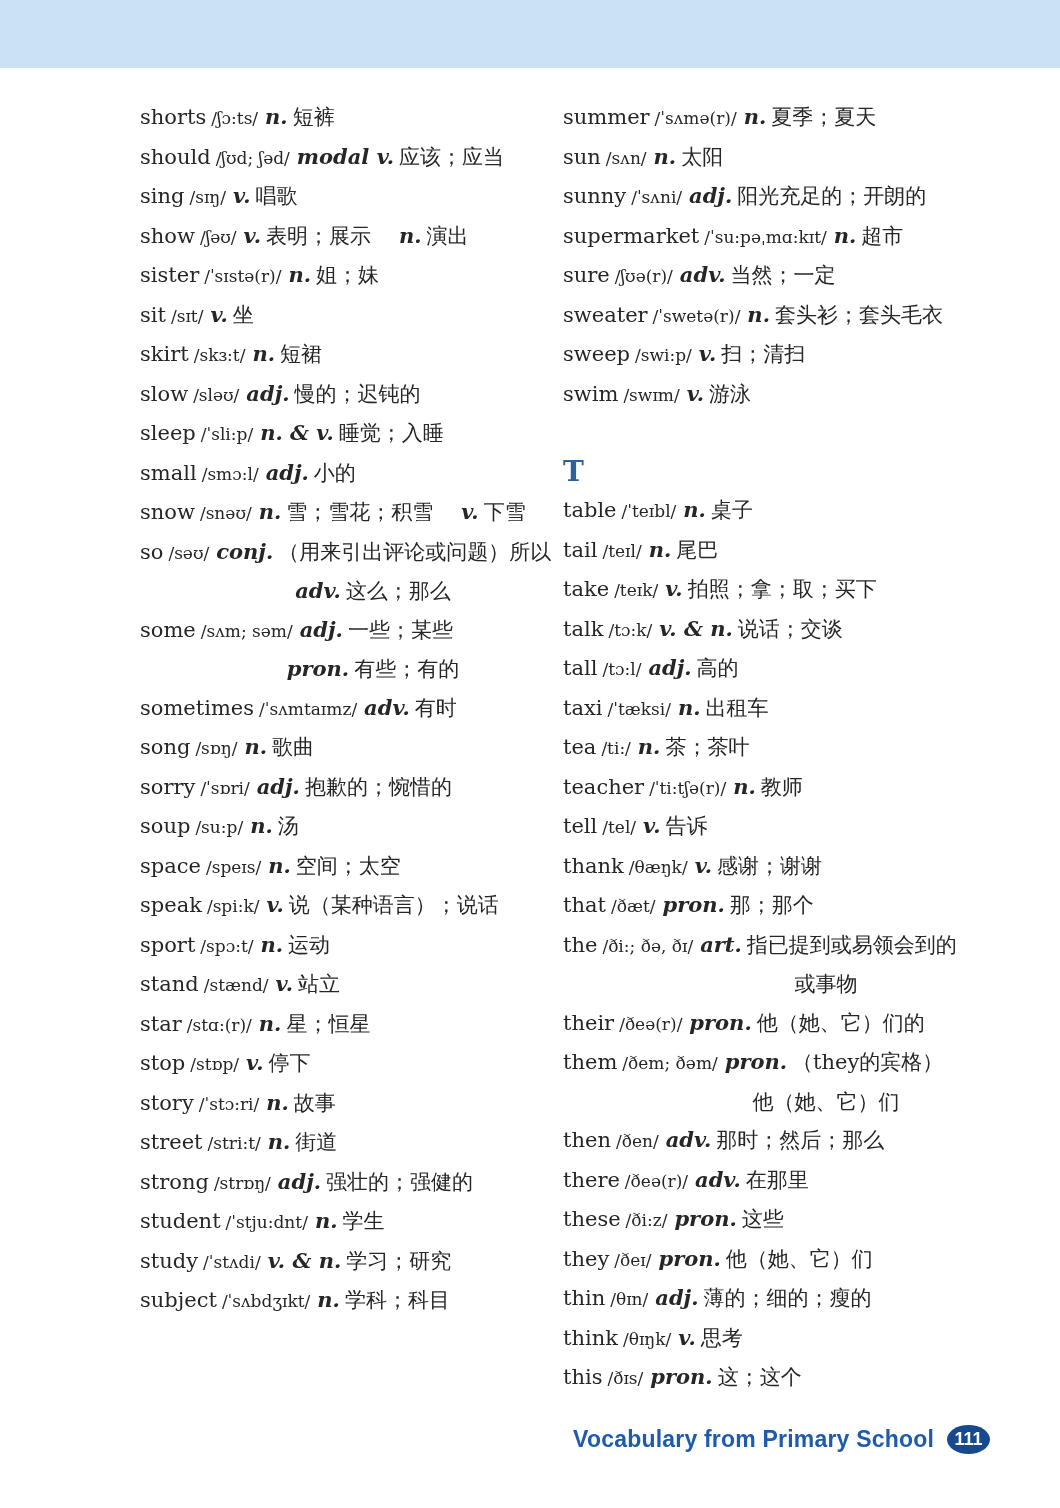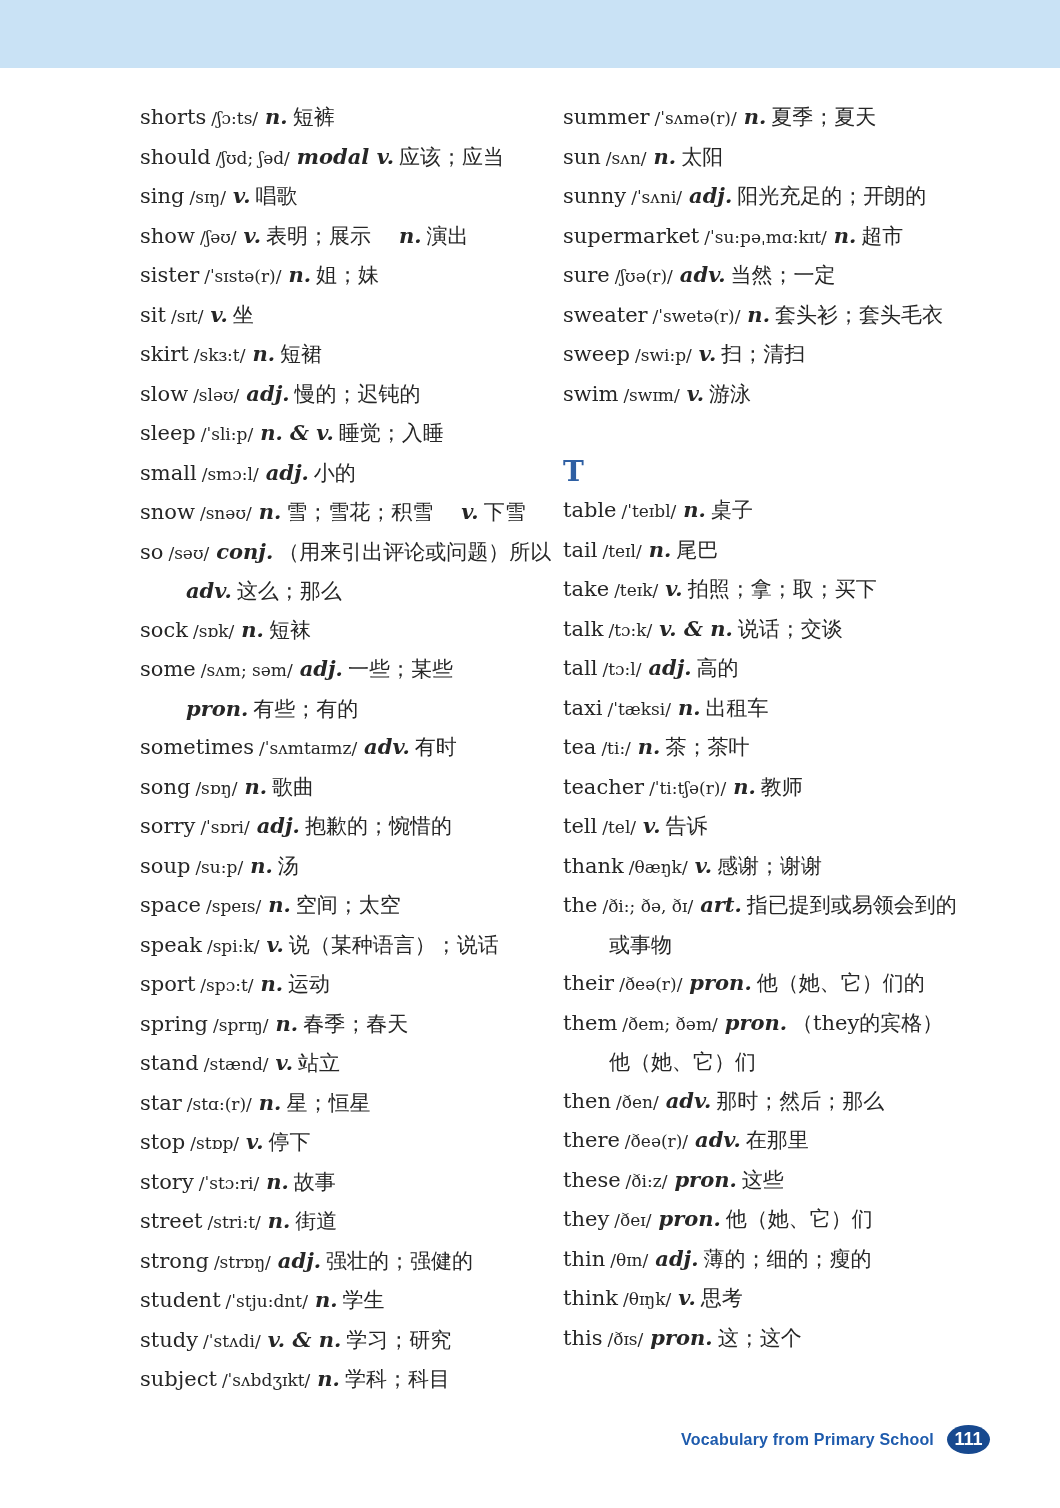--- a/index.html
+++ b/index.html
@@ -24,35 +24,35 @@
   .col-left  { left:140px; width:420px; }
   .col-right { left:563px; width:480px; }
   .entry { }
   .line { }
   .word { }
   .phon { margin-left:5px; font-size:17px; }
   .sense { margin-left:7px; }
   .sense-gap { margin-left:28px; }
   .pos { font-style:italic; font-weight:bold; }
   .pos + .cn { margin-left:5px; }
-  .cont { padding-left:46px; }
+  .cont { padding-left:46px;text-align:center; }
   .cont > .pos:first-child { margin-left:0; }
   .section {
     margin-top:38.5px;
     font-size:28px; font-weight:bold;
     color:#2e5fa3;
     line-height:38.5px;
   }
   .footer {
     position:absolute; top:1425px; right:70px;
     display:flex; align-items:center; gap:13px;
     font-family:"Liberation Sans", sans-serif;
   }
   .footer-label {
-    color:#1e5bad; font-weight:bold; font-size:16px;
+    color:#1e5bad; font-weight:bold; font-size:23px;
     letter-spacing:0.2px;
   }
   .page-badge {
     width:43px; height:29px;
     border-radius:50%;
     background:#17498f;
     color:#ffffff;
     font-weight:bold; font-size:18px;
     display:flex; align-items:center; justify-content:center;
   }
@@ -94,23 +94,20 @@
       <div class="line"><span class="word">small</span><span class="phon">/smɔ:l/</span><span class="sense"><span class="pos">adj.</span><span class="cn">小的</span></span></div>
     </div>
     <div class="entry">
       <div class="line"><span class="word">snow</span><span class="phon">/snəʊ/</span><span class="sense"><span class="pos">n.</span><span class="cn">雪；雪花；积雪</span></span><span class="sense sense-gap"><span class="pos">v.</span><span class="cn">下雪</span></span></div>
     </div>
     <div class="entry">
       <div class="line"><span class="word">so</span><span class="phon">/səʊ/</span><span class="sense"><span class="pos">conj.</span><span class="cn">（用来引出评论或问题）所以</span></span></div>
       <div class="line cont"><span class="pos">adv.</span><span class="cn">这么；那么</span></div>
     </div>
     <div class="entry">
-      <div class="line"><span class="word">sock</span><span class="phon">/sɒk/</span><span class="sense"><span class="pos">n.</span><span class="cn">短袜</span></span></div>
-    </div>
-    <div class="entry">
       <div class="line"><span class="word">some</span><span class="phon">/sʌm; səm/</span><span class="sense"><span class="pos">adj.</span><span class="cn">一些；某些</span></span></div>
       <div class="line cont"><span class="pos">pron.</span><span class="cn">有些；有的</span></div>
     </div>
     <div class="entry">
       <div class="line"><span class="word">sometimes</span><span class="phon">/ˈsʌmtaɪmz/</span><span class="sense"><span class="pos">adv.</span><span class="cn">有时</span></span></div>
     </div>
     <div class="entry">
       <div class="line"><span class="word">song</span><span class="phon">/sɒŋ/</span><span class="sense"><span class="pos">n.</span><span class="cn">歌曲</span></span></div>
     </div>
     <div class="entry">
@@ -122,23 +119,20 @@
     <div class="entry">
       <div class="line"><span class="word">space</span><span class="phon">/speɪs/</span><span class="sense"><span class="pos">n.</span><span class="cn">空间；太空</span></span></div>
     </div>
     <div class="entry">
       <div class="line"><span class="word">speak</span><span class="phon">/spi:k/</span><span class="sense"><span class="pos">v.</span><span class="cn">说（某种语言）；说话</span></span></div>
     </div>
     <div class="entry">
       <div class="line"><span class="word">sport</span><span class="phon">/spɔ:t/</span><span class="sense"><span class="pos">n.</span><span class="cn">运动</span></span></div>
     </div>
     <div class="entry">
-      <div class="line"><span class="word">spring</span><span class="phon">/sprɪŋ/</span><span class="sense"><span class="pos">n.</span><span class="cn">春季；春天</span></span></div>
-    </div>
-    <div class="entry">
       <div class="line"><span class="word">stand</span><span class="phon">/stænd/</span><span class="sense"><span class="pos">v.</span><span class="cn">站立</span></span></div>
     </div>
     <div class="entry">
       <div class="line"><span class="word">star</span><span class="phon">/stɑ:(r)/</span><span class="sense"><span class="pos">n.</span><span class="cn">星；恒星</span></span></div>
     </div>
     <div class="entry">
       <div class="line"><span class="word">stop</span><span class="phon">/stɒp/</span><span class="sense"><span class="pos">v.</span><span class="cn">停下</span></span></div>
     </div>
     <div class="entry">
       <div class="line"><span class="word">story</span><span class="phon">/ˈstɔ:ri/</span><span class="sense"><span class="pos">n.</span><span class="cn">故事</span></span></div>
@@ -207,20 +201,23 @@
       <div class="line"><span class="word">tea</span><span class="phon">/ti:/</span><span class="sense"><span class="pos">n.</span><span class="cn">茶；茶叶</span></span></div>
     </div>
     <div class="entry">
       <div class="line"><span class="word">teacher</span><span class="phon">/ˈti:tʃə(r)/</span><span class="sense"><span class="pos">n.</span><span class="cn">教师</span></span></div>
     </div>
     <div class="entry">
       <div class="line"><span class="word">tell</span><span class="phon">/tel/</span><span class="sense"><span class="pos">v.</span><span class="cn">告诉</span></span></div>
     </div>
     <div class="entry">
       <div class="line"><span class="word">thank</span><span class="phon">/θæŋk/</span><span class="sense"><span class="pos">v.</span><span class="cn">感谢；谢谢</span></span></div>
+    </div>
+    <div class="entry">
+      <div class="line"><span class="word">that</span><span class="phon">/ðæt/</span><span class="sense"><span class="pos">pron.</span><span class="cn">那；那个</span></span></div>
     </div>
     <div class="entry">
       <div class="line"><span class="word">the</span><span class="phon">/ði:; ðə, ðɪ/</span><span class="sense"><span class="pos">art.</span><span class="cn">指已提到或易领会到的</span></span></div>
       <div class="line cont"><span class="cn">或事物</span></div>
     </div>
     <div class="entry">
       <div class="line"><span class="word">their</span><span class="phon">/ðeə(r)/</span><span class="sense"><span class="pos">pron.</span><span class="cn">他（她、它）们的</span></span></div>
     </div>
     <div class="entry">
       <div class="line"><span class="word">them</span><span class="phon">/ðem; ðəm/</span><span class="sense"><span class="pos">pron.</span><span class="cn">（they的宾格）</span></span></div>

